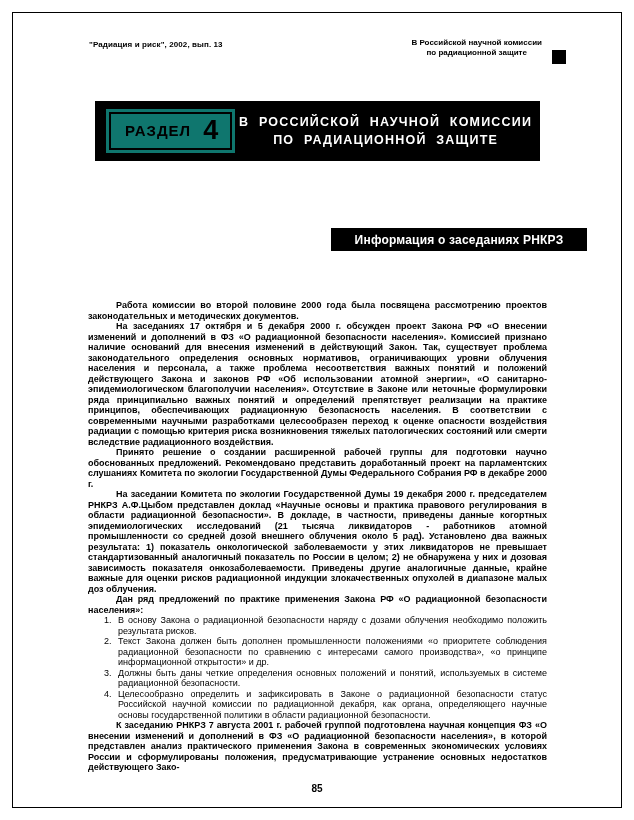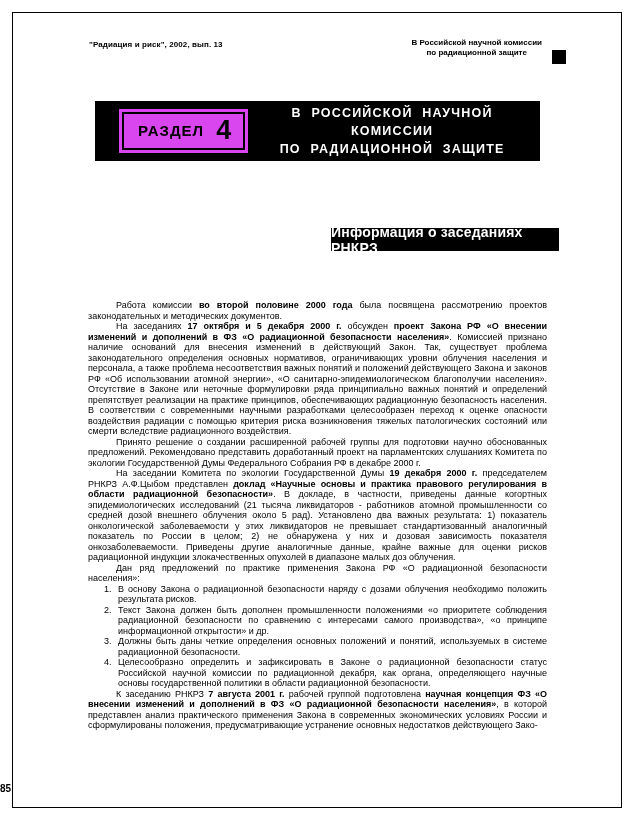--- a/index.html
+++ b/index.html
@@ -23,52 +23,52 @@
   }
   .corner-square {
     position:absolute; top:50px; right:68px; width:14px; height:14px; background:#000;
   }
   
   .banner {
     position:absolute; left:95px; top:101px; width:445px; height:60px;
     background:#000; display:flex; align-items:center;
   }
   .section-box {
-    margin-left:24px; background:#d946ef; padding:3px; flex:0 0 auto;
+    margin-left:11px; background:#0f766e; padding:3px; flex:0 0 auto;
   }
   .section-box-inner {
     border:2px solid #000; padding:3px 12px 4px 14px;
     display:flex; align-items:center; gap:12px;
   }
   .section-label { font-size:15px; font-weight:bold; letter-spacing:1px; }
   .section-number { font-size:27px; font-weight:bold; line-height:27px; }
   .banner-title {
     flex:1; text-align:center; color:#fff; font-weight:bold;
     font-size:12.5px; line-height:18px; letter-spacing:1.2px; word-spacing:5px;
     padding-right:4px;
   }
   
   .subsection-bar {
-    position:absolute; left:331px; top:228px; width:228px; height:23px;
+    position:absolute; left:331px; top:228px; width:256px; height:23px;
     background:#000; color:#fff; display:flex; align-items:center; justify-content:center;
-    font-size:14px; font-weight:bold; letter-spacing:0.2px;
+    font-size:12px; font-weight:bold; letter-spacing:0.2px;
   }
   
   .content {
     position:absolute; left:88px; top:300px; width:459px;
     font-size:9px; line-height:10.5px; text-align:justify;
   }
-  .para { text-indent:28px; }
+  .para { text-indent:28px;font-weight:bold; }
   .spaced { }
   .list-item { position:relative; padding-left:30px; }
   .li-num { position:absolute; left:16px; }
   
   .page-number {
     position:absolute; bottom:26px; left:0; right:0;
-    font-size:10px; font-weight:bold;
+    text-align:center; font-size:10px; font-weight:bold;
   }
 </style>
 </head>
 <body>
 
 <div class="page">
   <div class="frame"></div>
 
   <div class="header-left">"Радиация и риск", 2002, вып. 13</div>
 

